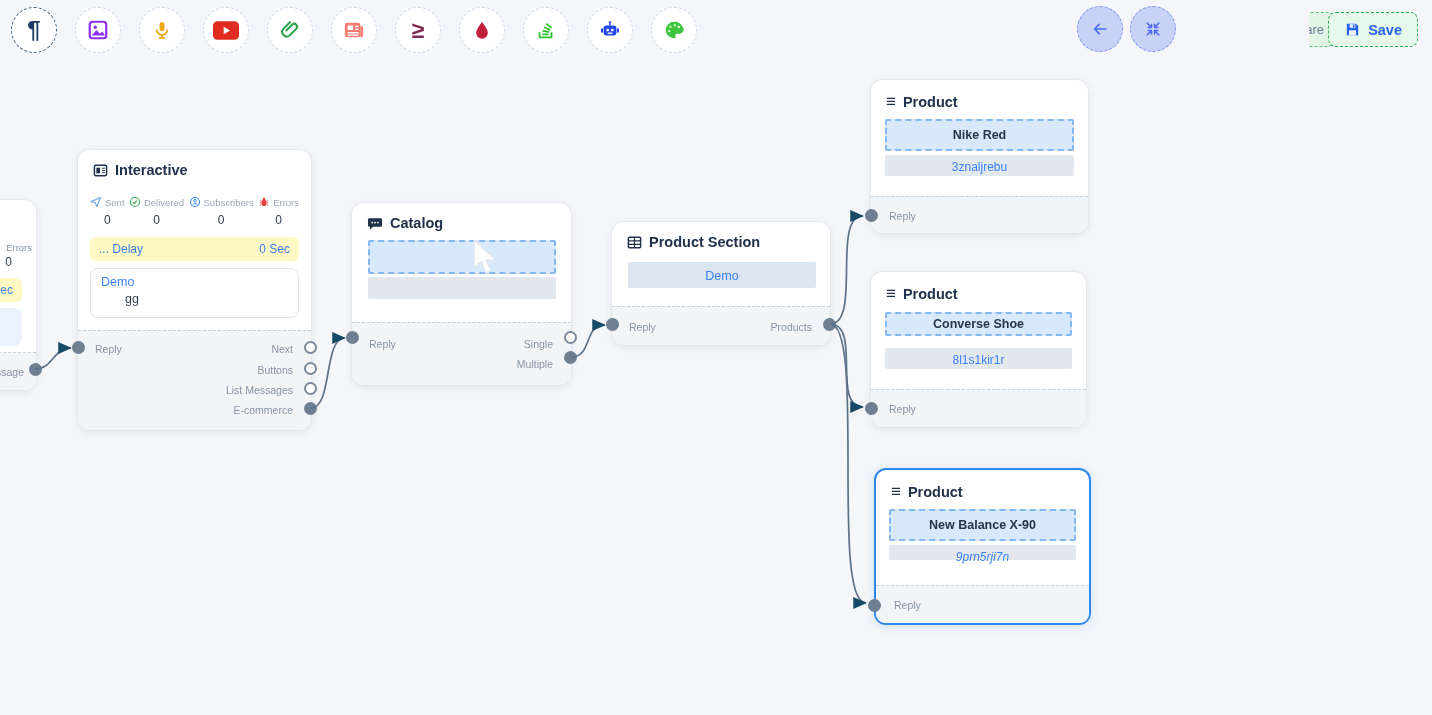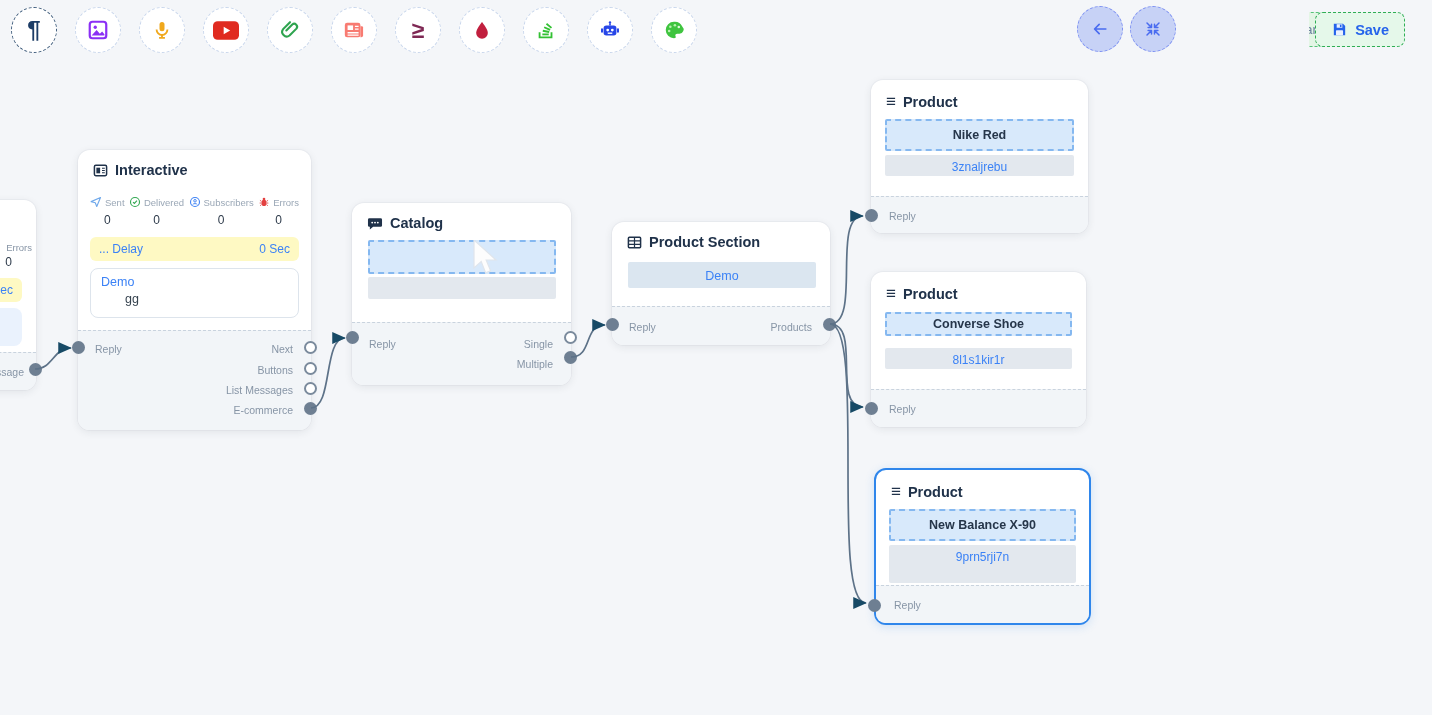--- a/index.html
+++ b/index.html
@@ -14,21 +14,21 @@
   .tool-circle.selected { border:1.6px dashed #3c5a7a; }
   .glyph { font-weight:800; line-height:1; }
 
   
   .nav-circle { position:absolute; top:6px; width:46px; height:46px; border-radius:50%;
     background:#c7d2f6; border:1px dashed #7b8ff2; display:flex; align-items:center; justify-content:center; z-index:6; }
   .share-clip { position:absolute; top:12px; right:97px; width:26px; height:36px; overflow:hidden; z-index:5; }
   .share-btn { position:absolute; left:-56px; top:0; width:82px; height:35px; border-radius:8px;
     background:linear-gradient(90deg,#eef9ef, #dff4e2); border:1.5px dashed #57c27a; color:#6b7f9e;
     font-size:13px; display:flex; align-items:center; justify-content:flex-end; padding-right:10px; }
-  .save-btn { position:absolute; top:12px; right:27px; height:35px; padding:0 15px; border-radius:8px;
+  .save-btn { position:absolute; top:12px; right:14px; height:35px; padding:0 15px; border-radius:8px;
     background:#e5f8ea; border:1.5px dashed #2fae55; color:#2563eb; font-size:14.5px; font-weight:600;
     display:flex; align-items:center; gap:7px; z-index:6; cursor:pointer; }
 
   
   .node { position:absolute; background:#fff; border-radius:12px;
     box-shadow:0 2px 8px rgba(30,41,59,.09), 0 0 0 1px rgba(30,41,59,.03); z-index:2; }
   .node.selected { border:2px solid #2f86eb; box-shadow:0 2px 10px rgba(47,134,235,.18); }
   .node-title { position:absolute; left:15px; top:12px; display:flex; align-items:center; gap:7px;
     font-size:14.5px; font-weight:700; color:#20324a; }
   .nfooter { position:absolute; left:0; right:0; bottom:0; background:#f2f5f8;
@@ -342,21 +342,21 @@
   </div>
 
   <div class="node selected" style="left:874px; top:468px; width:217px; height:157px;">
     <div class="node-title">
       <span style="font-size:17px; color:#20324a;">≡</span>
       <span>Product</span>
     </div>
     <div class="dash-blue" style="left:13px; right:13px; top:39px; height:32px; display:flex; align-items:center; justify-content:center;">
       <span class="name-txt">New Balance X-90</span>
     </div>
-    <div class="gray-box" style="left:13px; right:13px; top:75px; height:38px; line-height:21px;">
+    <div class="gray-box" style="left:13px; right:13px; top:75px; height:15px; line-height:21px;font-style:italic;">
       <span class="blue-id">9prn5rji7n</span>
     </div>
     <div class="nfooter" style="height:38px; border-radius:0 0 9px 9px;">
       <div class="plabel" style="left:18px; top:13px;">Reply</div>
     </div>
     <div class="port" style="left:-8px; top:129px;"></div>
   </div>
 
 </div>
 

